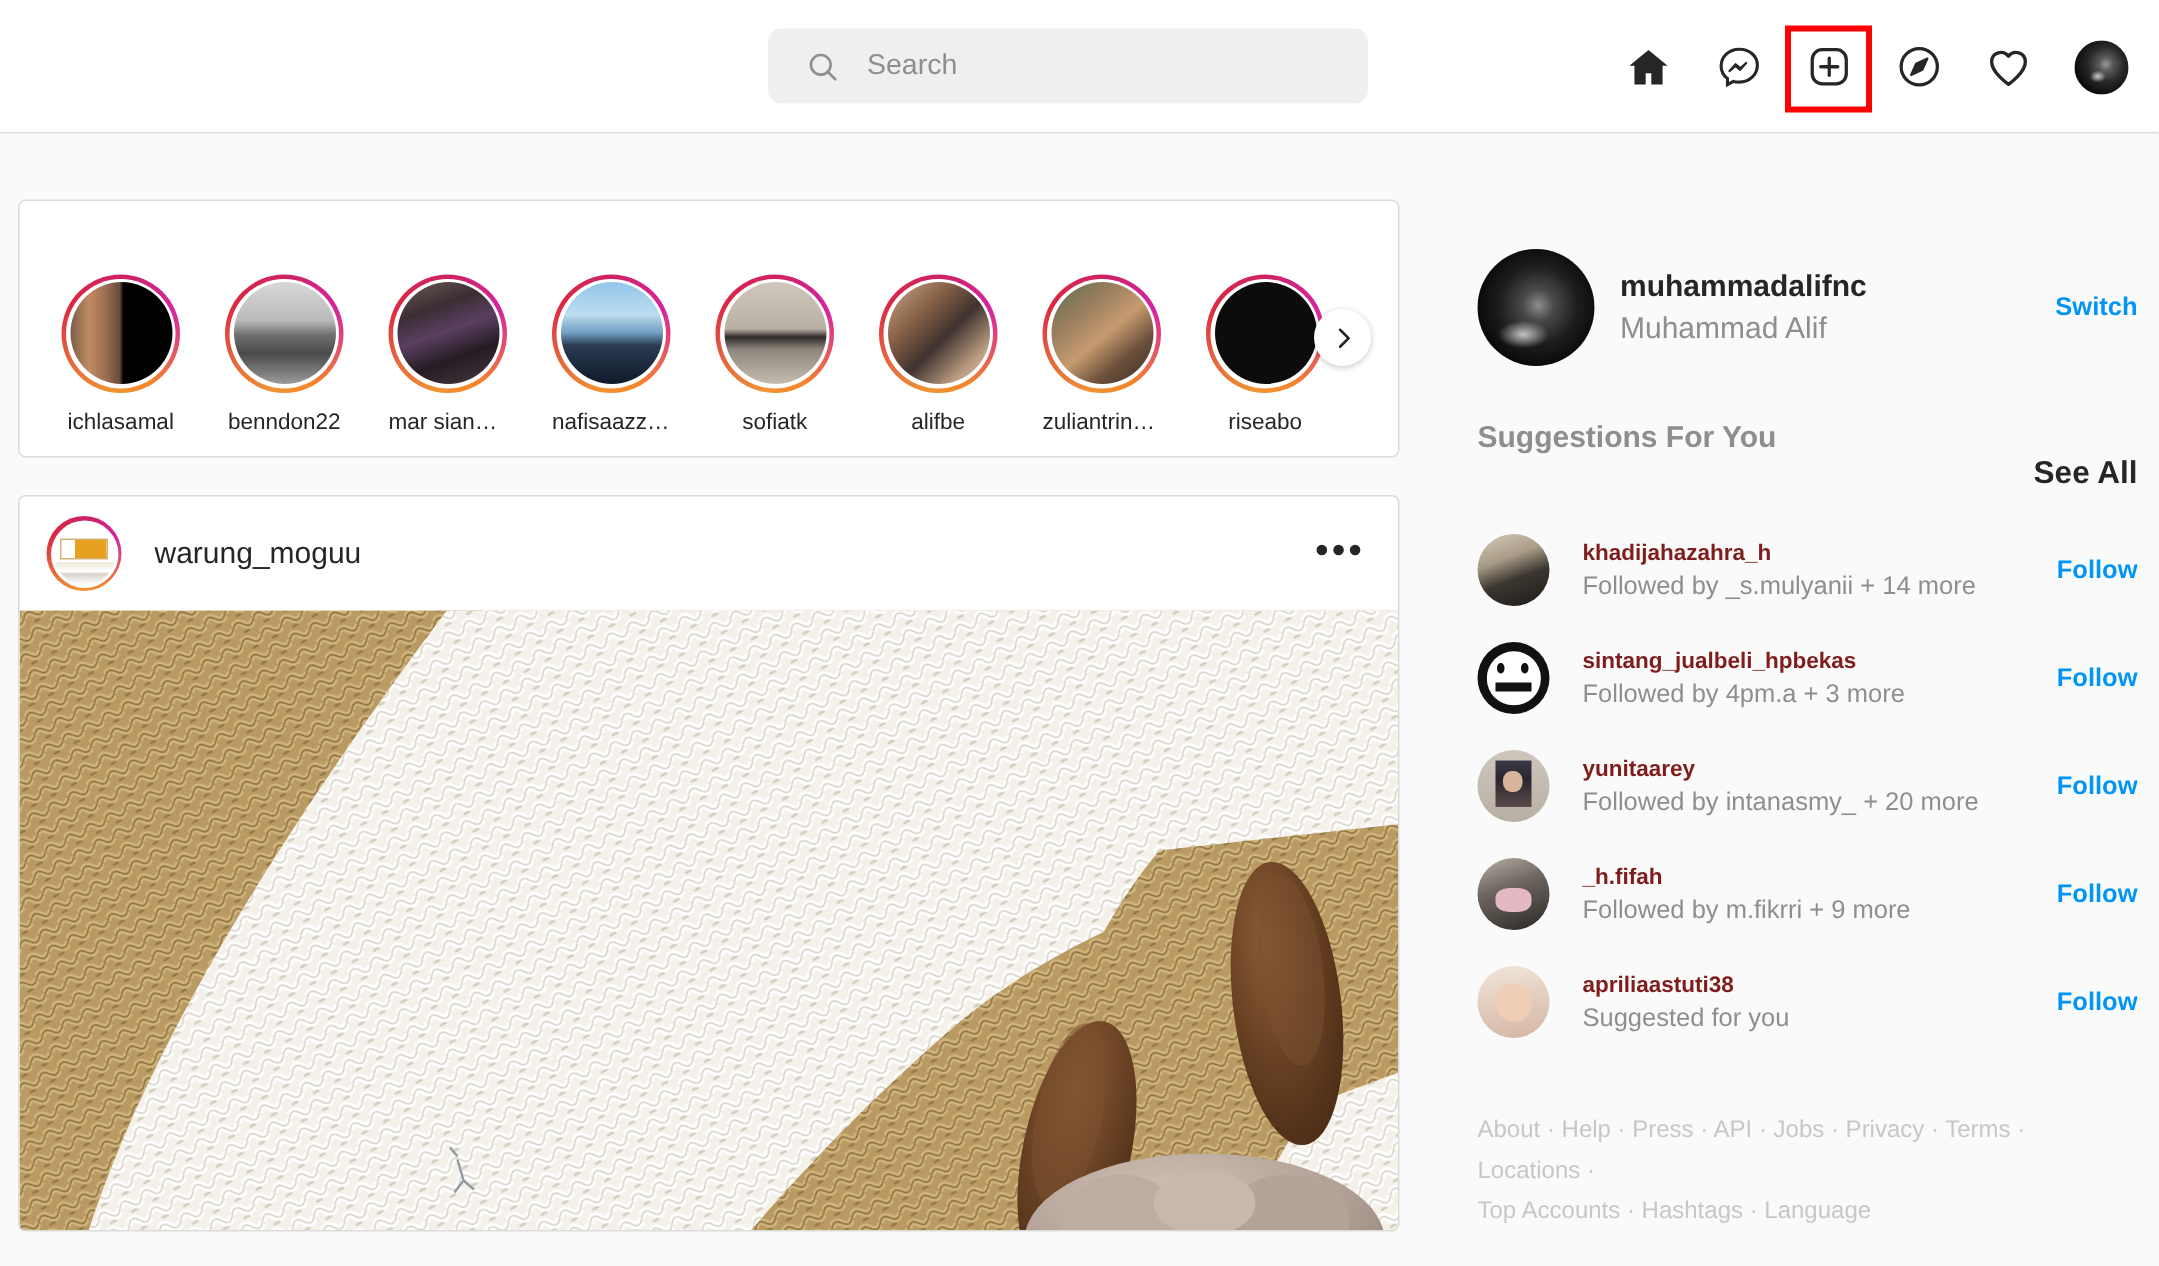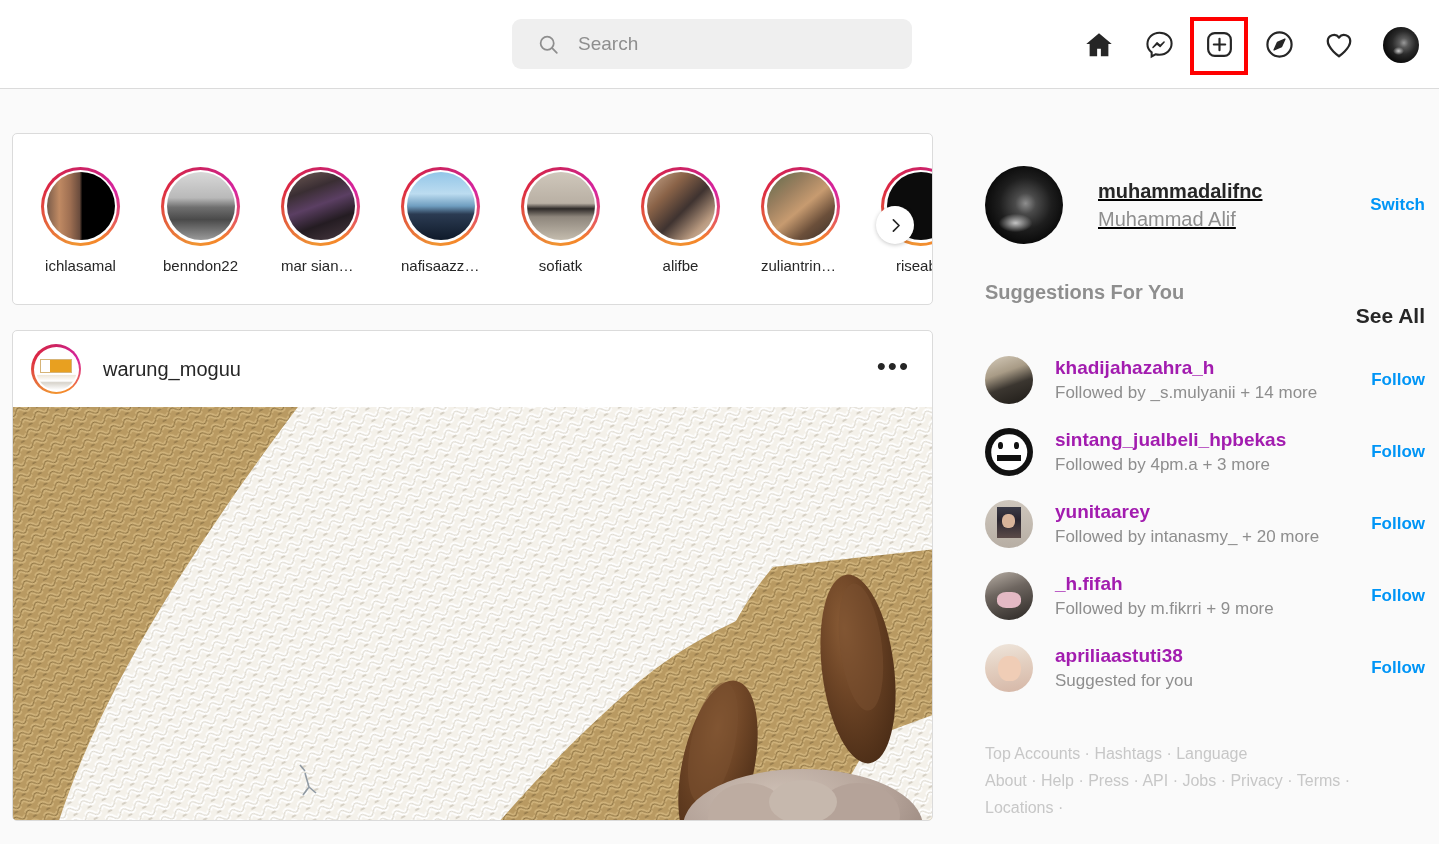--- a/index.html
+++ b/index.html
@@ -92,25 +92,25 @@
   
   .stories-card {
     position: relative;
     width: 921px; height: 172px;
     background: #fff;
     border: 1px solid #dbdbdb;
     border-radius: 5px;
     overflow: hidden;
   }
   .stories-strip {
-    position: absolute; top: 0; left: 0;
+    position: absolute; top: 16px; left: 0;
     height: 172px;
     display: flex; align-items: center;
     padding-left: 28px;
-    gap: 41px;
+    gap: 30px;
   }
   .story { width: 79px; cursor: pointer; }
   .story-ring {
     width: 79px; height: 79px;
     border-radius: 50%;
     padding: 3px;
     background: conic-gradient(from 150deg, #f58529 0deg, #f09433 40deg, #e6683c 90deg, #dc2743 150deg, #cc2366 215deg, #d6249f 275deg, #f58529 360deg);
     display: flex; align-items: center; justify-content: center;
   }
   .story-ring-inner {
@@ -218,21 +218,21 @@
       #000;
     position: relative; overflow: hidden;
     cursor: pointer;
   }
   .me-avatar::after {
     content:"";
     position:absolute; left: 18%; top: 62%;
     width: 42%; height: 22%;
     background: radial-gradient(ellipse at center, rgba(235,235,235,.8), rgba(0,0,0,0) 72%);
   }
-  .me-text { margin-left: 35px; text-decoration: underline; }
+  .me-text { margin-left: 17px; }
   .me-username { font-size: 20px; font-weight: bold; color: #262626; cursor: pointer; }
   .me-fullname { font-size: 20px; color: #8e8e8e; margin-top: 5px; }
   .switch-link {
     margin-left: auto;
     font-size: 17px; font-weight: bold;
     color: #0095f6;
     cursor: pointer;
   }
 
   .sugg-header {
@@ -249,21 +249,21 @@
 
   .sugg-list { margin-top: 16px; }
   .sugg-row { display: flex; align-items: center; height: 72px; }
   .sugg-avatar {
     width: 48px; height: 48px; border-radius: 50%;
     flex: 0 0 auto; overflow: hidden;
     cursor: pointer; position: relative;
     background: #d8d8d8;
   }
   .sugg-text { margin-left: 22px; min-width: 0; }
-  .sugg-name { font-size: 19px; font-weight: bold; color: #a21caf; cursor: pointer; white-space: nowrap; }
+  .sugg-name { font-size: 15px; font-weight: bold; color: #7f1d1d; cursor: pointer; white-space: nowrap; }
   .sugg-sub { font-size: 17px; color: #8e8e8e; margin-top: 4px; white-space: nowrap; }
   .follow-link {
     margin-left: auto;
     font-size: 17px; font-weight: bold;
     color: #0095f6; cursor: pointer;
     padding-left: 14px;
   }
 
   .footer { margin-top: 36px; }
   .footer-links { font-size: 16px; color: #c7c7c7; line-height: 27px; max-width: 420px; }
@@ -544,18 +544,18 @@
         <div class="sugg-text">
           <div class="sugg-name">apriliaastuti38</div>
           <div class="sugg-sub">Suggested for you</div>
         </div>
         <div class="follow-link">Follow</div>
       </div>
 
     </div>
 
     <div class="footer">
+      <div class="footer-links">About · Help · Press · API · Jobs · Privacy · Terms · Locations ·</div>
       <div class="footer-links">Top Accounts · Hashtags · Language</div>
-      <div class="footer-links">About · Help · Press · API · Jobs · Privacy · Terms · Locations ·</div>
     </div>
 
   </div>
 </div>
 
 </body></html>

